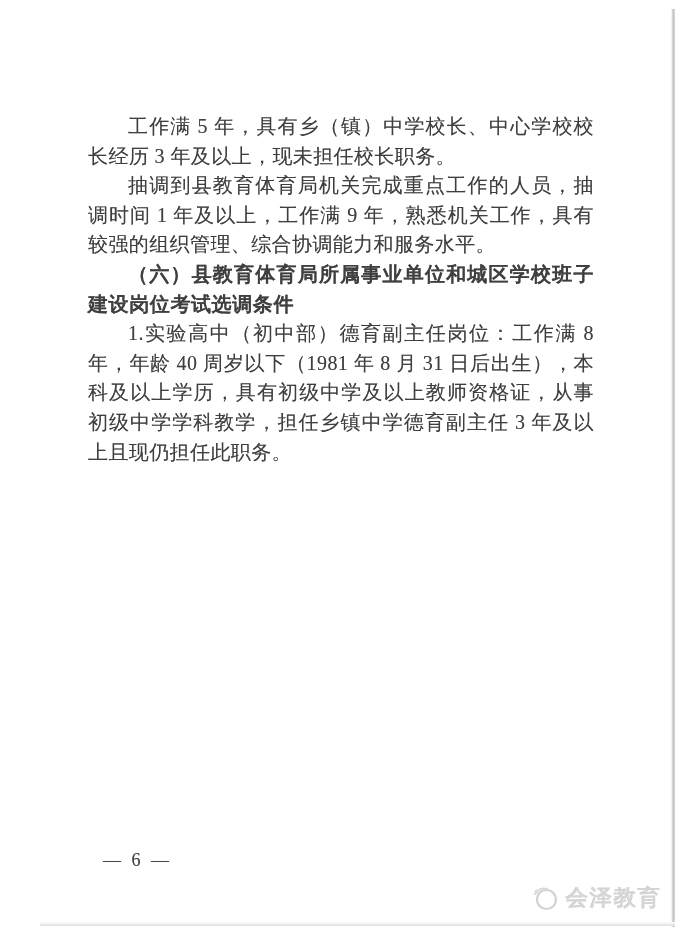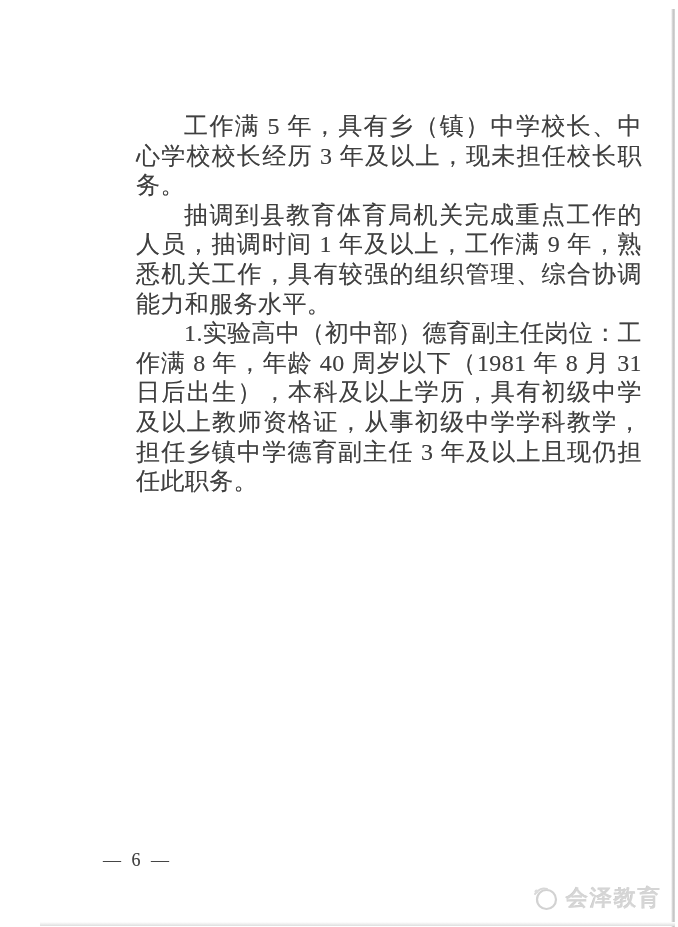--- a/index.html
+++ b/index.html
@@ -32,27 +32,26 @@
     height: 4px;
     background: linear-gradient(to bottom, #ffffff, #dedede);
   }
   
   .doc-body {
     position: absolute;
     left: 88px;
     top: 112px;
     width: 506px;
     color: #3f3f3f;
-    font-size: 24px;
+    font-size: 20px;
     line-height: 29.6px;
     letter-spacing: 0.4px;
     text-align: justify;
     text-justify: inter-character;
     text-shadow: 0 0 0.5px rgba(60,60,60,0.45);
-    margin-left: 48px;
   }
   .doc-body p {
     margin: 0;
     text-indent: 2em;
     word-break: break-all;
   }
   .doc-body p.heading {
     font-family: "Liberation Sans", sans-serif;
     font-weight: 700;
     letter-spacing: 0.6px;
@@ -93,20 +92,21 @@
   }
 </style>
 </head>
 <body>
 
 <div class="page">
 
   <div class="doc-body">
     <p class="body">工作满 5 年，具有乡（镇）中学校长、中心学校校长经历 3 年及以上，现未担任校长职务。</p>
     <p class="body">抽调到县教育体育局机关完成重点工作的人员，抽调时间 1 年及以上，工作满 9 年，熟悉机关工作，具有较强的组织管理、综合协调能力和服务水平。</p>
+    <p class="heading">（六）县教育体育局所属事业单位和城区学校班子建设岗位考试选调条件</p>
     <p class="body">1.实验高中（初中部）德育副主任岗位：工作满 8 年，年龄 40 周岁以下（1981 年 8 月 31 日后出生），本科及以上学历，具有初级中学及以上教师资格证，从事初级中学学科教学，担任乡镇中学德育副主任 3 年及以上且现仍担任此职务。</p>
   </div>
 
   <div class="page-number">— 6 —</div>
 
   <div class="watermark">
     <svg class="wm-logo" viewBox="0 0 27 27" fill="none" xmlns="http://www.w3.org/2000/svg">
       <circle cx="14.5" cy="14.5" r="9.5" stroke="#d2d2d2" stroke-width="2.2"></circle>
       <path d="M3 9 C 6 4, 11 2.5, 15 4" stroke="#d8d8d8" stroke-width="2" stroke-linecap="round"></path>
       <circle cx="4.5" cy="6.5" r="2" fill="#dcdcdc"></circle>

